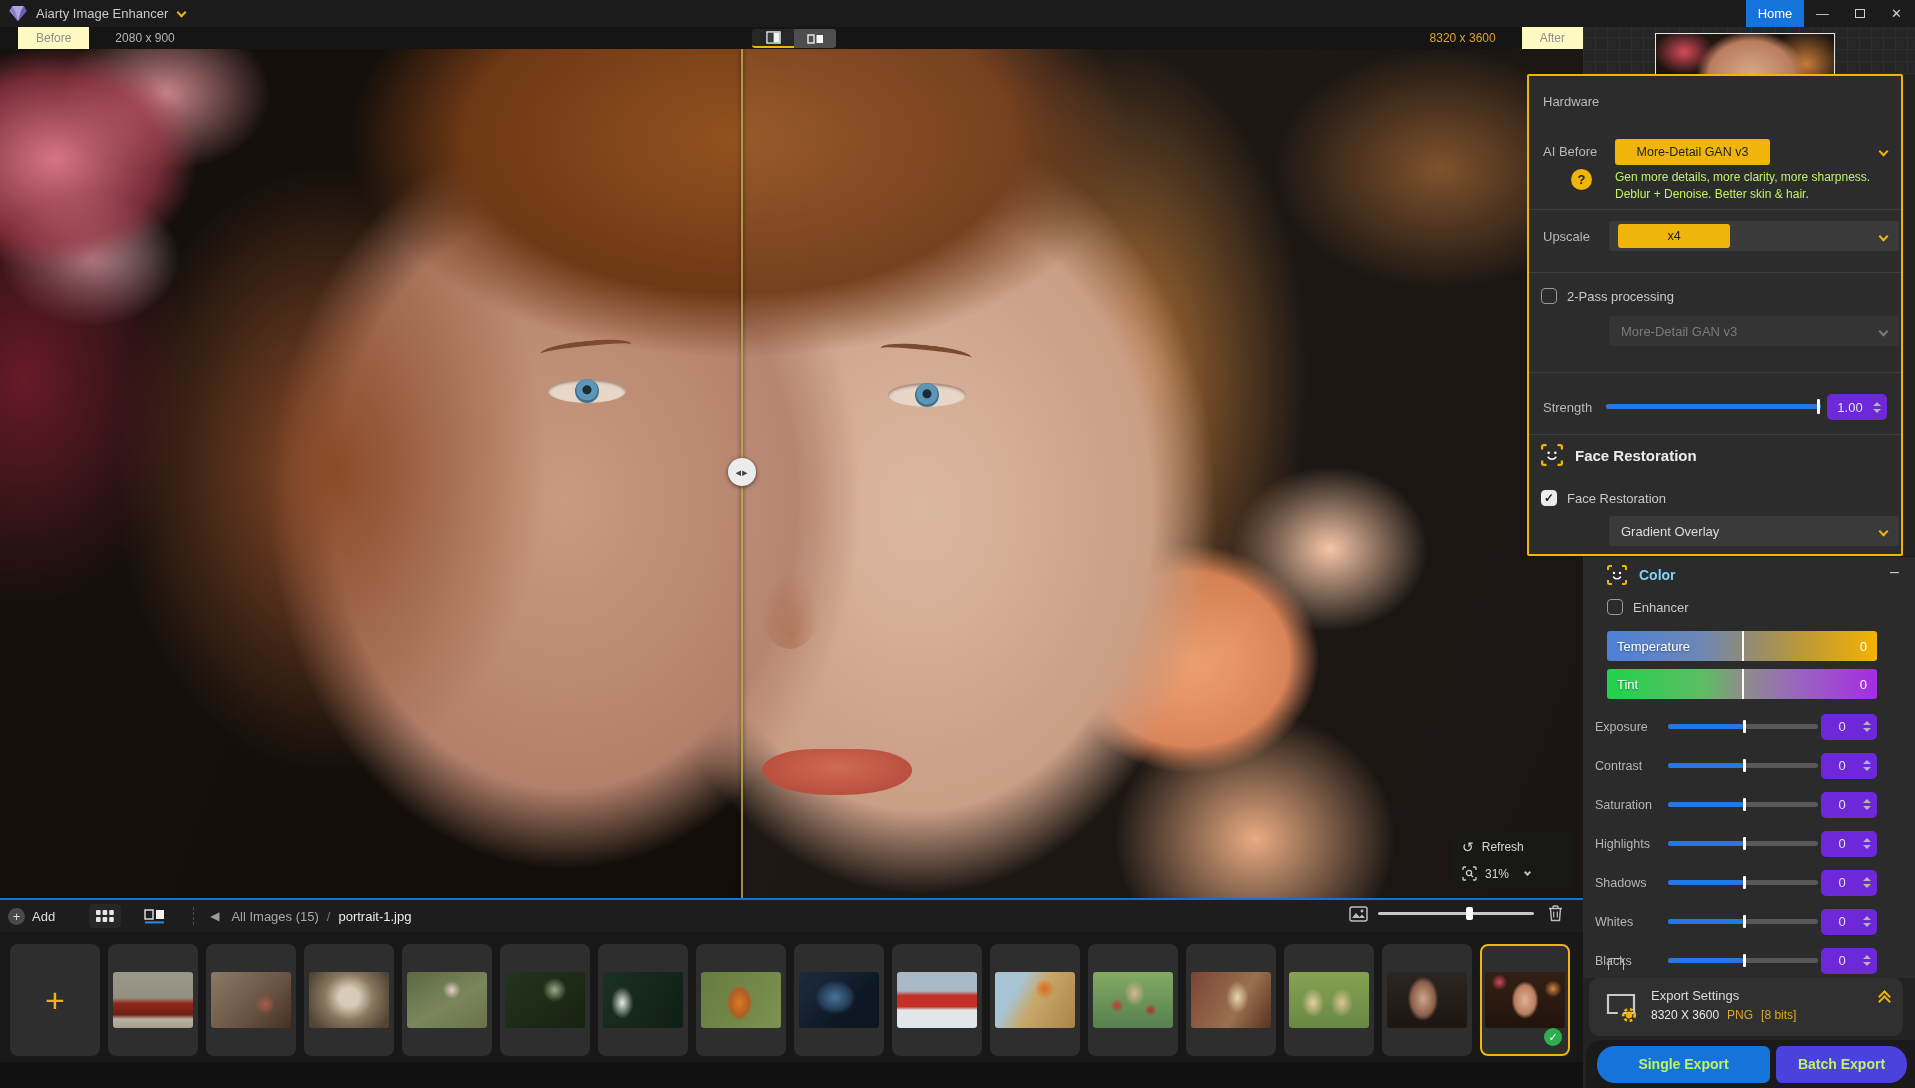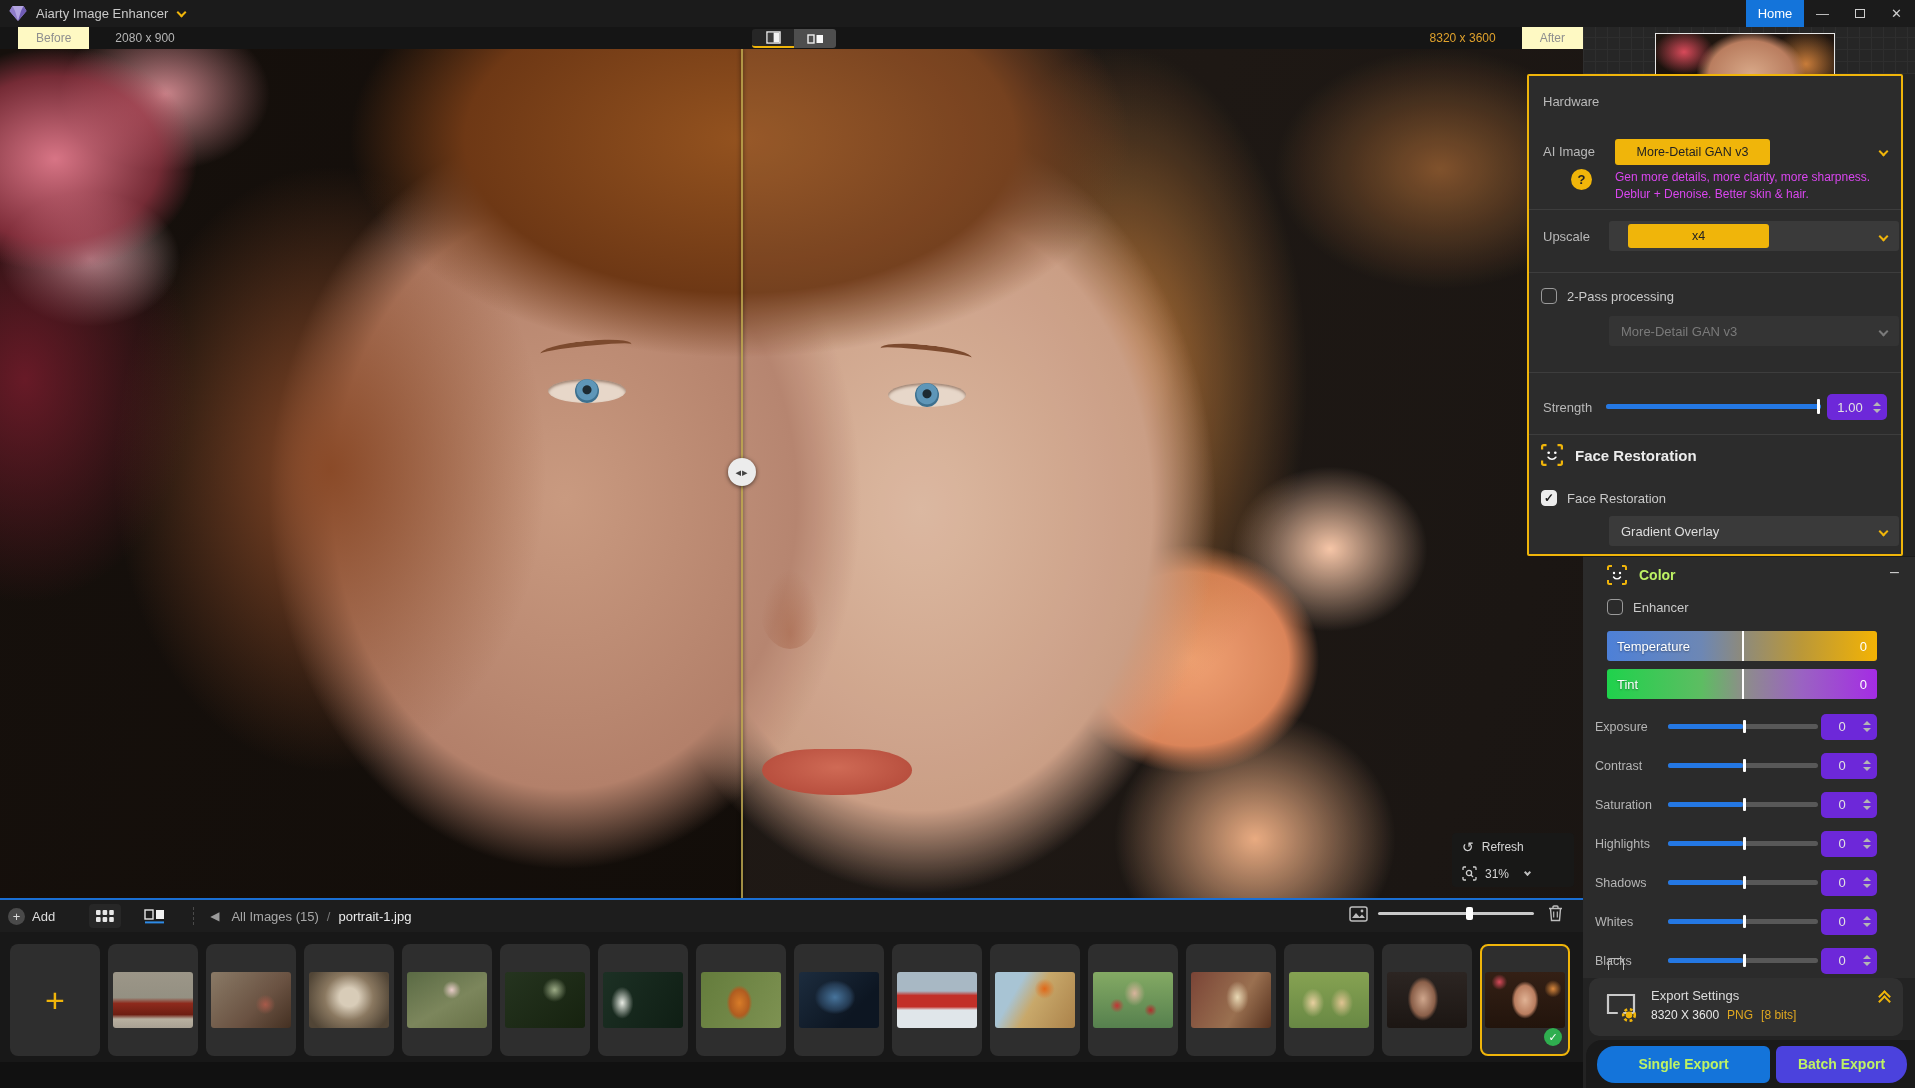--- a/index.html
+++ b/index.html
@@ -77,41 +77,41 @@
 .ai-panel{position:absolute;left:1527px;top:74px;width:376px;height:482px;background:#2c2c2c;border:2px solid #f0b50a;border-radius:2px;z-index:20}
 .ai-inner{position:relative;width:100%;height:100%}
 .row-label{position:absolute;color:#b9b9b9;font-size:13px}
 .dd{position:absolute;left:80px;width:290px;height:30px;background:#3a3a3a;border-radius:3px;display:flex;align-items:center;padding:0 12px;color:#ddd;cursor:pointer}
 .dd .chev{position:absolute;right:12px}
 .dd.disabled{background:#343434;color:#7a7a7a}
 .dd.disabled .chev{border-color:#7a7a7a}
 .pill{background:#f0b50a;color:#222;border-radius:3px;display:flex;align-items:center;justify-content:center;font-size:12.5px;cursor:pointer}
 .ai-model-pill{position:absolute;left:86px;top:63px;width:155px;height:26px}
 .upscale-dd{top:145px}
-.upscale-pill{position:absolute;left:19px;width:141px;height:24px}
+.upscale-pill{position:absolute;left:9px;width:112px;height:24px}
 .help{position:absolute;left:42px;top:93px;width:21px;height:21px;border-radius:50%;background:#f0b50a;color:#222;font-weight:bold;display:flex;align-items:center;justify-content:center;font-size:13px;cursor:pointer}
-.desc{position:absolute;left:86px;color:#d946ef;font-size:12px}
+.desc{position:absolute;left:86px;color:#bef264;font-size:12px}
 .sep{position:absolute;left:0;width:100%;height:1px;background:#3d3d3d}
 .cb{width:16px;height:16px;border:1px solid #9a9a9a;border-radius:4px;background:transparent;cursor:pointer}
 .cb.checked{background:#ececec;border-color:#ececec;display:flex;align-items:center;justify-content:center;color:#1c1c1c;font-size:12px;font-weight:bold}
 .cb-row{position:absolute;display:flex;align-items:center;gap:10px;color:#c9c9c9}
 .track{position:absolute;height:5px;background:#585858;border-radius:3px}
 .fill{position:absolute;left:0;top:0;height:5px;background:#2478e4;border-radius:3px}
 .handle-bar{position:absolute;top:-5px;width:3px;height:15px;background:#fff;border-radius:1px}
 .valbox{position:absolute;height:26px;background:#6d28d9;border-radius:5px;display:flex;align-items:center;color:#e2e2e2}
 .valbox .v{flex:1;text-align:center;font-size:13px}
 .spin{display:flex;flex-direction:column;gap:3px;margin-right:6px;cursor:pointer}
 .spin i{display:block;width:0;height:0;border-left:4px solid transparent;border-right:4px solid transparent}
 .spin .up{border-bottom:4px solid #b5b5b5}
 .spin .dn{border-top:4px solid #b5b5b5}
 .section-head{position:absolute;display:flex;align-items:center;gap:12px;color:#ececec;font-size:15px;font-weight:bold}
 
 
 .color-panel{position:absolute;left:0;top:529px;width:332px;height:422px;background:#2b2b2b;border-top:1px solid #1c1c1c}
-.cp-head{position:absolute;left:24px;top:8px;display:flex;align-items:center;gap:12px;color:#bef264;font-size:14px;font-weight:bold}
+.cp-head{position:absolute;left:24px;top:8px;display:flex;align-items:center;gap:12px;color:#7dd3fc;font-size:14px;font-weight:bold}
 .collapse{position:absolute;right:16px;top:6px;color:#cfcfcf;font-size:16px;cursor:pointer}
 .enabled-row{left:24px;top:42px;font-size:13px}
 .gbar{position:absolute;left:24px;width:270px;height:30px;border-radius:3px;display:flex;align-items:center;color:#fff;cursor:pointer}
 .gbar .gl{margin-left:10px;font-size:13px;text-shadow:0 1px 2px rgba(0,0,0,.4)}
 .gbar .gv{margin-left:auto;margin-right:10px;font-size:13px}
 .gbar .gmark{position:absolute;left:50%;top:0;width:2px;height:30px;background:#fff}
 .temp-bar{top:74px;background:linear-gradient(90deg,#4d80d8 0%,#6d87b4 35%,#8d8a7c 50%,#bb9838 72%,#f3b304 100%)}
 .tint-bar{top:112px;background:linear-gradient(90deg,#1fd24c 0%,#5dbd62 35%,#8c8f88 50%,#9a63c2 72%,#a42ce4 100%)}
 #slider-rows{position:absolute;left:0;top:150px;width:396px}
 .crow{position:relative;height:39px;display:flex;align-items:center}
@@ -414,21 +414,21 @@
     <div class="btn-bar">
       <div class="exp-btn single">Single Export</div>
       <div class="exp-btn batch">Batch Export</div>
     </div>
   </div>
 
   <div class="ai-panel">
     <div class="ai-inner">
       <span class="row-label" style="left:14px;top:18px">Hardware</span>
 
-      <span class="row-label" style="left:14px;top:68px">AI Image</span>
+      <span class="row-label" style="left:14px;top:68px">AI Before</span>
       <div class="pill ai-model-pill">More-Detail GAN  v3</div>
       <span class="chev" style="position:absolute;right:14px;top:72px"></span>
       <div class="help">?</div>
       <span class="desc" style="top:94px">Gen more details, more clarity, more sharpness.</span>
       <span class="desc" style="top:111px">Deblur + Denoise. Better skin &amp; hair.</span>
 
       <div class="sep" style="top:133px"></div>
       <span class="row-label" style="left:14px;top:153px">Upscale</span>
       <div class="dd upscale-dd">
         <span class="pill upscale-pill">x4</span>

